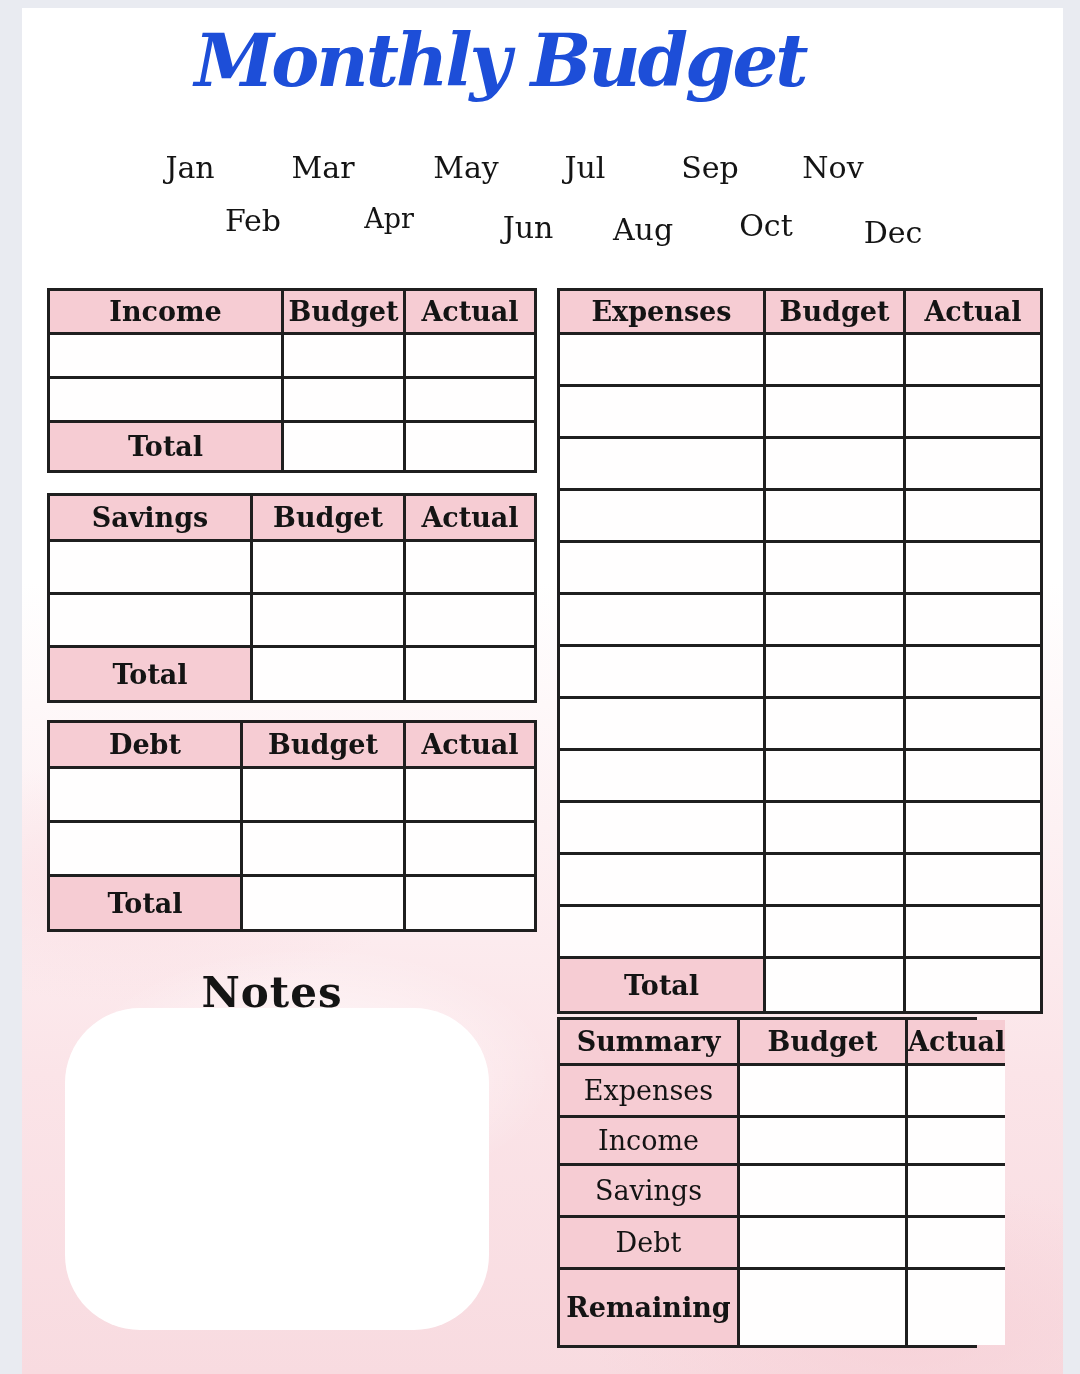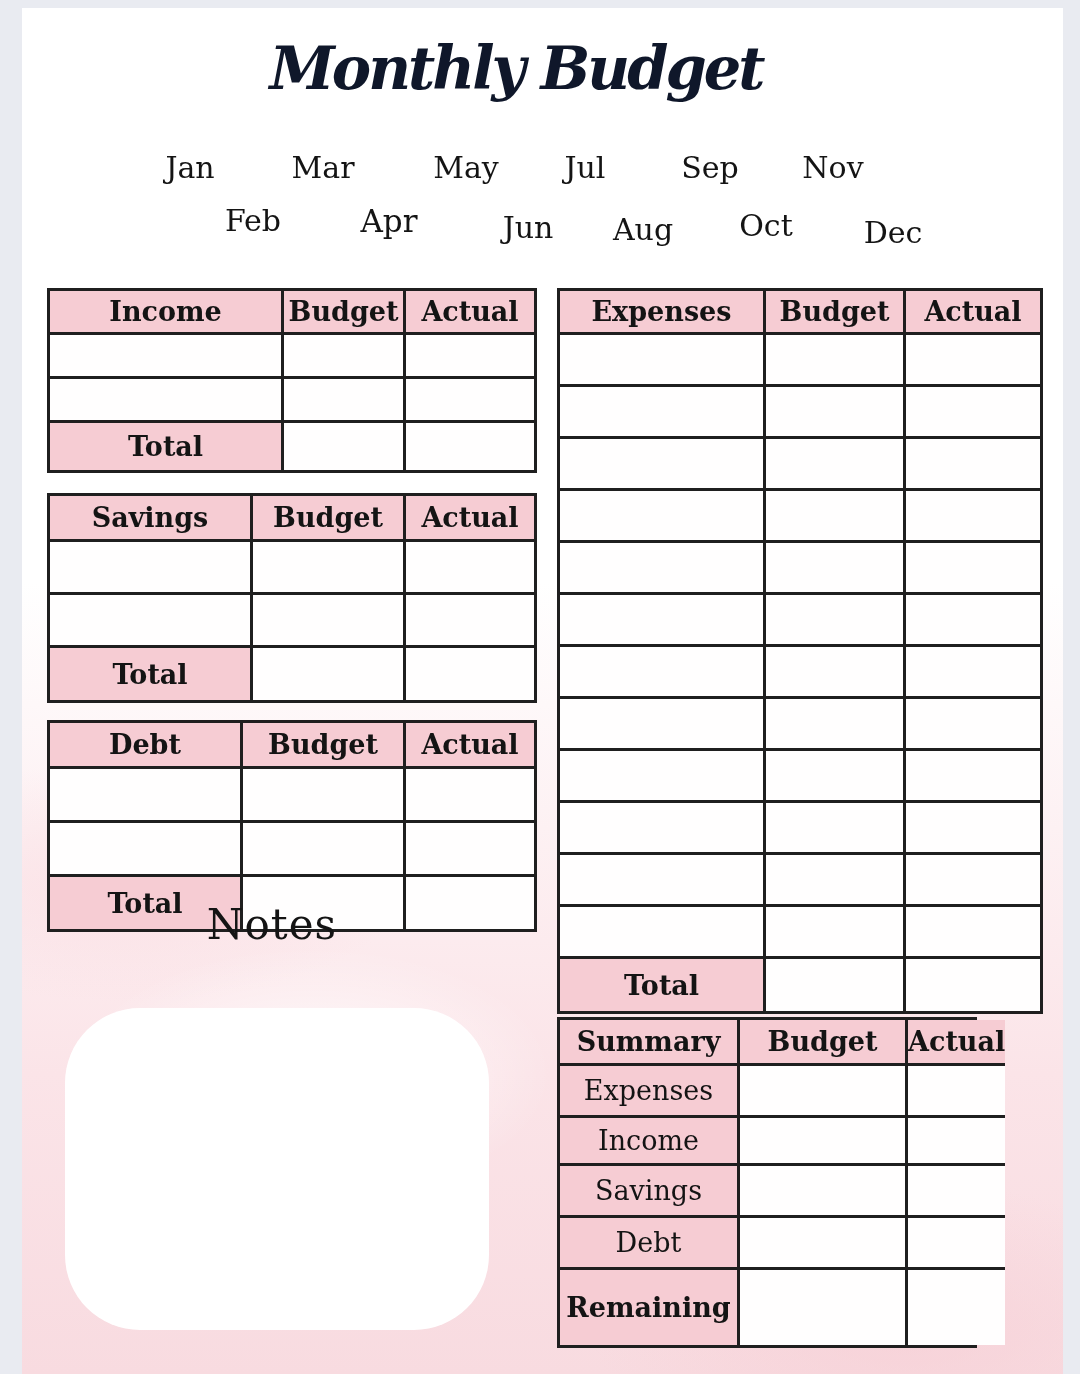--- a/index.html
+++ b/index.html
@@ -11,22 +11,22 @@
   .page {
     position:absolute; left:22px; top:8px; right:17px; bottom:0;
     background:
       radial-gradient(ellipse 340px 180px at 28% 78%, rgba(255,255,255,0.85), rgba(255,255,255,0) 70%),
       radial-gradient(ellipse 420px 200px at 85% 97%, rgba(246,204,211,0.55), rgba(246,204,211,0) 75%),
       radial-gradient(ellipse 380px 160px at 10% 64%, rgba(249,214,220,0.5), rgba(249,214,220,0) 75%),
       linear-gradient(180deg, #ffffff 0%, #ffffff 42%, #fdf1f3 60%, #fbe4e8 78%, #f8dbe0 100%);
   }
   .title {
     position:absolute; left:500px; top:18px; transform:translateX(-50%);
-    margin:16px; font-family:"DejaVu Serif", serif; font-style:italic; font-weight:bold;
-    font-size:59px; letter-spacing:-3px; white-space:nowrap; color:#0f172a;
+    margin:0; font-family:"DejaVu Serif", serif; font-style:italic; font-weight:bold;
+    font-size:72px; letter-spacing:-3px; white-space:nowrap; color:#1d4ed8;
   }
   .month { position:absolute; transform:translateX(-50%); font-size:30px; white-space:nowrap;text-align:right; }
   .m-top { top:150px; }
   .m-bot { top:203px; }
 
   .table { position:absolute; display:grid; box-sizing:border-box;
            border:3px solid #1f1f1f; background:#be185d; }
   .trow { display:contents; }
   .cell { border-right:3px solid #1f1f1f; border-bottom:3px solid #1f1f1f;
           display:flex; align-items:center; justify-content:center;
@@ -36,22 +36,22 @@
   .pink { background:#f6ccd3; }
   .bold { font-weight:bold; }
 
   #t-income   { left:47px;  top:288px;  width:490px; grid-template-columns:234px 122px 1fr; grid-template-rows:44px 44px 44px 47px; }
   #t-savings  { left:47px;  top:493px;  width:490px; grid-template-columns:203px 153px 1fr; grid-template-rows:46px 53px 53px 52px; }
   #t-debt     { left:47px;  top:720px;  width:490px; grid-template-columns:193px 163px 1fr; grid-template-rows:46px 54px 54px 52px; }
   #t-expenses { left:557px; top:288px;  width:486px; grid-template-columns:206px 140px 1fr; grid-template-rows:44px repeat(12, 52px) 52px; }
   #t-summary  { left:557px; top:1017px; width:420px; grid-template-columns:180px 168px 1fr; grid-template-rows:46px 52px 48px 52px 52px 75px; }
 
   .notes-heading {
-    position:absolute; left:272px; top:900px; transform:translateX(-50%);
-    margin:0; font-size:42px; font-weight:normal; letter-spacing:1px;
+    position:absolute; left:272px; top:968px; transform:translateX(-50%);
+    margin:0; font-size:42px; font-weight:bold; letter-spacing:1px;
   }
   .notes-box {
     position:absolute; left:65px; top:1008px; width:424px; height:322px;
     background:#ffffff; border-radius:75px;
   }
 </style>
 </head>
 <body>
 
 <div class="frame">
@@ -60,21 +60,21 @@
   <h1 class="title">Monthly Budget</h1>
 
   <div>
     <span class="month m-top" style="left:190px">Jan</span>
     <span class="month m-top" style="left:323px">Mar</span>
     <span class="month m-top" style="left:466px">May</span>
     <span class="month m-top" style="left:585px">Jul</span>
     <span class="month m-top" style="left:710px">Sep</span>
     <span class="month m-top" style="left:833px">Nov</span>
     <span class="month m-bot" style="left:253px">Feb</span>
-    <span class="month m-bot" style="left:389px; font-size:31px">Apr</span>
+    <span class="month m-bot" style="left:389px; font-size:27px">Apr</span>
     <span class="month m-bot" style="left:528px; top:210px">Jun</span>
     <span class="month m-bot" style="left:643px; top:212px">Aug</span>
     <span class="month m-bot" style="left:766px; top:208px">Oct</span>
     <span class="month m-bot" style="left:893px; top:215px">Dec</span>
   </div>
 
   <div class="table" id="t-income">
     <div class="trow">
       <div class="cell pink bold">Income</div>
       <div class="cell pink bold">Budget</div>

